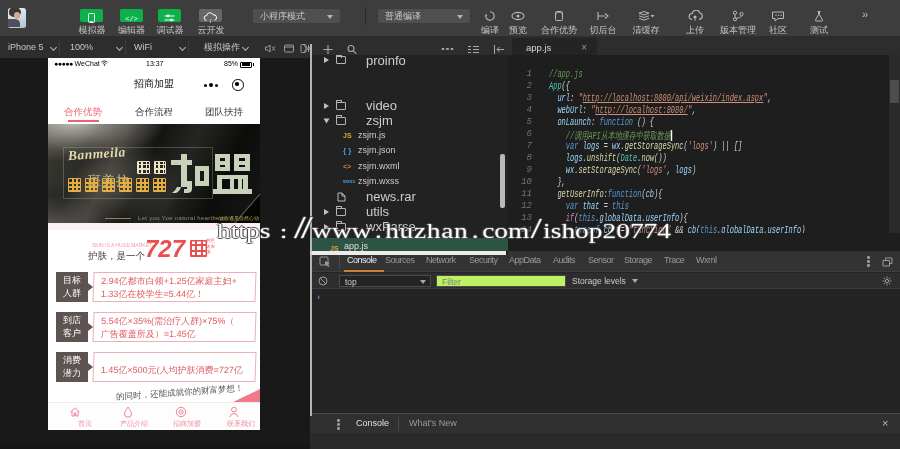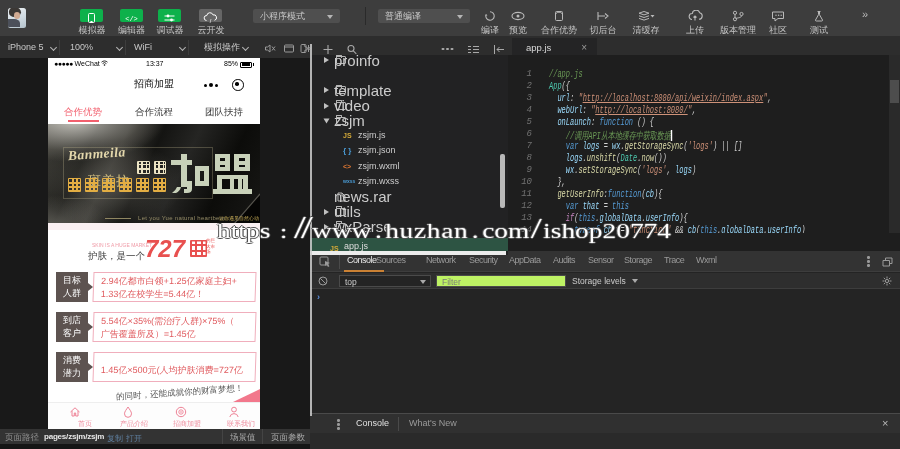--- a/index.html
+++ b/index.html
@@ -15,21 +15,21 @@
 .car2{position:absolute;top:8.5px;width:5px;height:5px;border-right:1px solid #b5b5b5;border-bottom:1px solid #b5b5b5;transform:rotate(45deg)}
 .rowlab{left:8px;width:32px;height:30px;background:#5d5350;color:#fff;font-size:9px;text-align:center;line-height:13px;padding-top:2px}
 .rowarr{left:40px;width:0;height:0;border-top:4px solid transparent;border-bottom:4px solid transparent;border-left:5px solid #5d5350}
 .rowpink{left:45px;width:163px;height:30px;border:1px solid #f0aebc;transform:skewX(-2deg)}
 .rt{position:absolute;left:7px;top:2px;font-size:9px;color:#e05a5e;line-height:13px;white-space:nowrap}
 .tbl{top:16px;width:48px;text-align:center;font-size:7px;color:#ef8fa0}
 .trow{position:absolute;left:0;width:198px;height:15.15px;line-height:15.15px}
 .tar{position:absolute;left:14px;top:4.5px;width:0;height:0;border-top:3.5px solid transparent;border-bottom:3.5px solid transparent;border-left:5px solid #c0c0c0}
 .tfold{position:absolute;left:26px;top:3.5px;width:10px;height:8px;border:1px solid #b5b5b5;border-radius:1px}
 .tfold:before{content:"";position:absolute;left:-1px;top:-2.5px;width:4px;height:2px;border:1px solid #b5b5b5;border-bottom:none;border-radius:1px 1px 0 0}
-.tname{position:absolute;left:24px;font-size:15px;color:#cccccc}
+.tname{position:absolute;left:56px;font-size:13px;color:#cccccc}
 .fico{position:absolute;left:33px}
 .fname{position:absolute;left:48px;font-size:9px;color:#cccccc}
 .lnum{position:absolute;width:24px;text-align:right;font-family:"Liberation Mono",monospace;font-style:italic;font-size:9px;color:#727272}
 .cl{position:absolute;left:41px;white-space:pre;font-family:"Liberation Mono",monospace;font-style:italic;font-size:10px;color:#d4d4d4;transform:scaleX(0.70);transform-origin:0 0}
 .com{color:#6a9955}.kw{color:#569cd6}.ctl{color:#c586c0}.fn{color:#dcdcaa}.vr{color:#9cdcfe}.st{color:#ce9178}.tl{color:#4ec9b0}
 .ctab{position:absolute;top:4px;font-size:9px;letter-spacing:-0.5px;color:#9a9a9a}
 .vdots{position:absolute;width:2.5px;height:2.5px;border-radius:50%;background:#9a9a9a;box-shadow:0 -4px 0 #9a9a9a,0 4px 0 #9a9a9a}
 .hdots{position:absolute;width:2.5px;height:2.5px;border-radius:50%;background:#a9a9a9;box-shadow:-4.5px 0 0 #a9a9a9,4.5px 0 0 #a9a9a9}
 .fc{display:inline-block;width:13px;height:14px;margin-right:4px;border-radius:1px;background:repeating-linear-gradient(90deg,#e3ae43 0 1.5px,rgba(0,0,0,0) 1.5px 4.2px),repeating-linear-gradient(0deg,#e3ae43 0 1.5px,rgba(0,0,0,0) 1.5px 4.2px);box-shadow:inset 0 0 0 1px #e3ae43}
 .fc2{display:inline-block;width:12.5px;height:13px;margin-right:4px;border-radius:1px;background:repeating-linear-gradient(90deg,#ece4c4 0 1.5px,rgba(0,0,0,0) 1.5px 4.4px),repeating-linear-gradient(0deg,#ece4c4 0 1.5px,rgba(0,0,0,0) 1.5px 4.4px);box-shadow:inset 0 0 0 1px #ece4c4}
@@ -300,42 +300,27 @@
             <circle cx="6" cy="3.6" r="2.4" fill="none" stroke="#ee8296" stroke-width="1"></circle>
             <path d="M1.8 11a4.3 4.3 0 0 1 8.4 0" fill="none" stroke="#ee8296" stroke-width="1"></path>
           </svg>
     <div class="abs tbl" style="left:13px">首页</div>
     <div class="abs tbl" style="left:62px">产品介绍</div>
     <div class="abs tbl" style="left:115px">招商加盟</div>
     <div class="abs tbl" style="left:169px">联系我们</div>
   </div>
  </div>
 
- <div class="abs" style="left:0;top:371px;width:310px;height:15px;background:#333">
-   <span class="abs" style="left:5px;top:3px;font-size:8.5px;color:#8f8f8f">页面路径</span>
-   <span class="abs" style="left:44px;top:3px;font-size:8px;letter-spacing:-0.2px;font-weight:bold;color:#e8e8e8">pages/zsjm/zsjm</span>
-   <span class="abs" style="left:107px;top:3.5px;font-size:8px;color:#5f7f9f">复制</span>
-   <span class="abs" style="left:126px;top:3.5px;font-size:8px;color:#5f7f9f">打开</span>
-   <span class="abs" style="left:222px;top:0;width:1px;height:15px;background:#444"></span>
-   <span class="abs" style="left:230px;top:3px;font-size:8.5px;color:#aaa">场景值</span>
-   <span class="abs" style="left:262px;top:0;width:1px;height:15px;background:#444"></span>
-   <span class="abs" style="left:271px;top:3px;font-size:8.5px;color:#aaa">页面参数</span>
- </div>
  <div class="abs" style="left:0;top:386px;width:310px;height:5px;background:#151515"></div>
 </div>
 <div class="abs" id="tree" style="left:310px;top:55px;width:198px;height:200px;background:#222223;overflow:hidden;z-index:3">
   <div class="trow" style="top:-2.5px">
         <span class="tar"></span>
         <span class="tfold"></span>
         <span class="tname">proinfo</span>
-      </div>
-  <div class="trow" style="top:27.8px">
-        <span class="tar"></span>
-        <span class="tfold"></span>
-        <span class="tname">template</span>
       </div>
   <div class="trow" style="top:43px">
         <span class="tar"></span>
         <span class="tfold"></span>
         <span class="tname">video</span>
       </div>
   <div class="trow" style="top:73.3px">
         <span class="fico" style="color:#d4a938;font-size:7px;font-weight:bold">JS</span>
         <span class="fname">zsjm.js</span>
       </div>
@@ -414,21 +399,21 @@
 </div>
 <div class="abs" id="console" style="left:310px;top:251px;width:590px;height:198px;background:#242424">
 
   <div class="abs" style="left:0;top:0;width:590px;height:21px;background:#333333;border-bottom:1px solid #3d3d3d">
     <svg class="abs" style="left:9px;top:5px" width="13" height="12" viewBox="0 0 13 12">
           <rect x="1" y="1" width="8" height="8" rx="1" fill="none" stroke="#9a9a9a" stroke-width="1"></rect>
           <path d="M6 5l5 2-2 .7 1.4 2.6-1.4.7-1.4-2.6L6 10z" fill="#9a9a9a"></path>
         </svg>
     <span class="abs" style="left:29px;top:3px;width:1px;height:15px;background:#4a4a4a"></span>
     <span class="ctab" style="left:37px;color:#e8e8e8">Console</span>
-    <span class="ctab" style="left:66px">Sources</span>
+    <span class="ctab" style="left:75px">Sources</span>
     <span class="ctab" style="left:116px">Network</span>
     <span class="ctab" style="left:159px">Security</span>
     <span class="ctab" style="left:199px">AppData</span>
     <span class="ctab" style="left:243px">Audits</span>
     <span class="ctab" style="left:278px">Sensor</span>
     <span class="ctab" style="left:314px">Storage</span>
     <span class="ctab" style="left:354px">Trace</span>
     <span class="ctab" style="left:386px">Wxml</span>
     <span class="abs" style="left:34px;top:19px;width:40px;height:2px;background:#ca8134"></span>
     <span class="vdots" style="left:557px;top:9px"></span>

